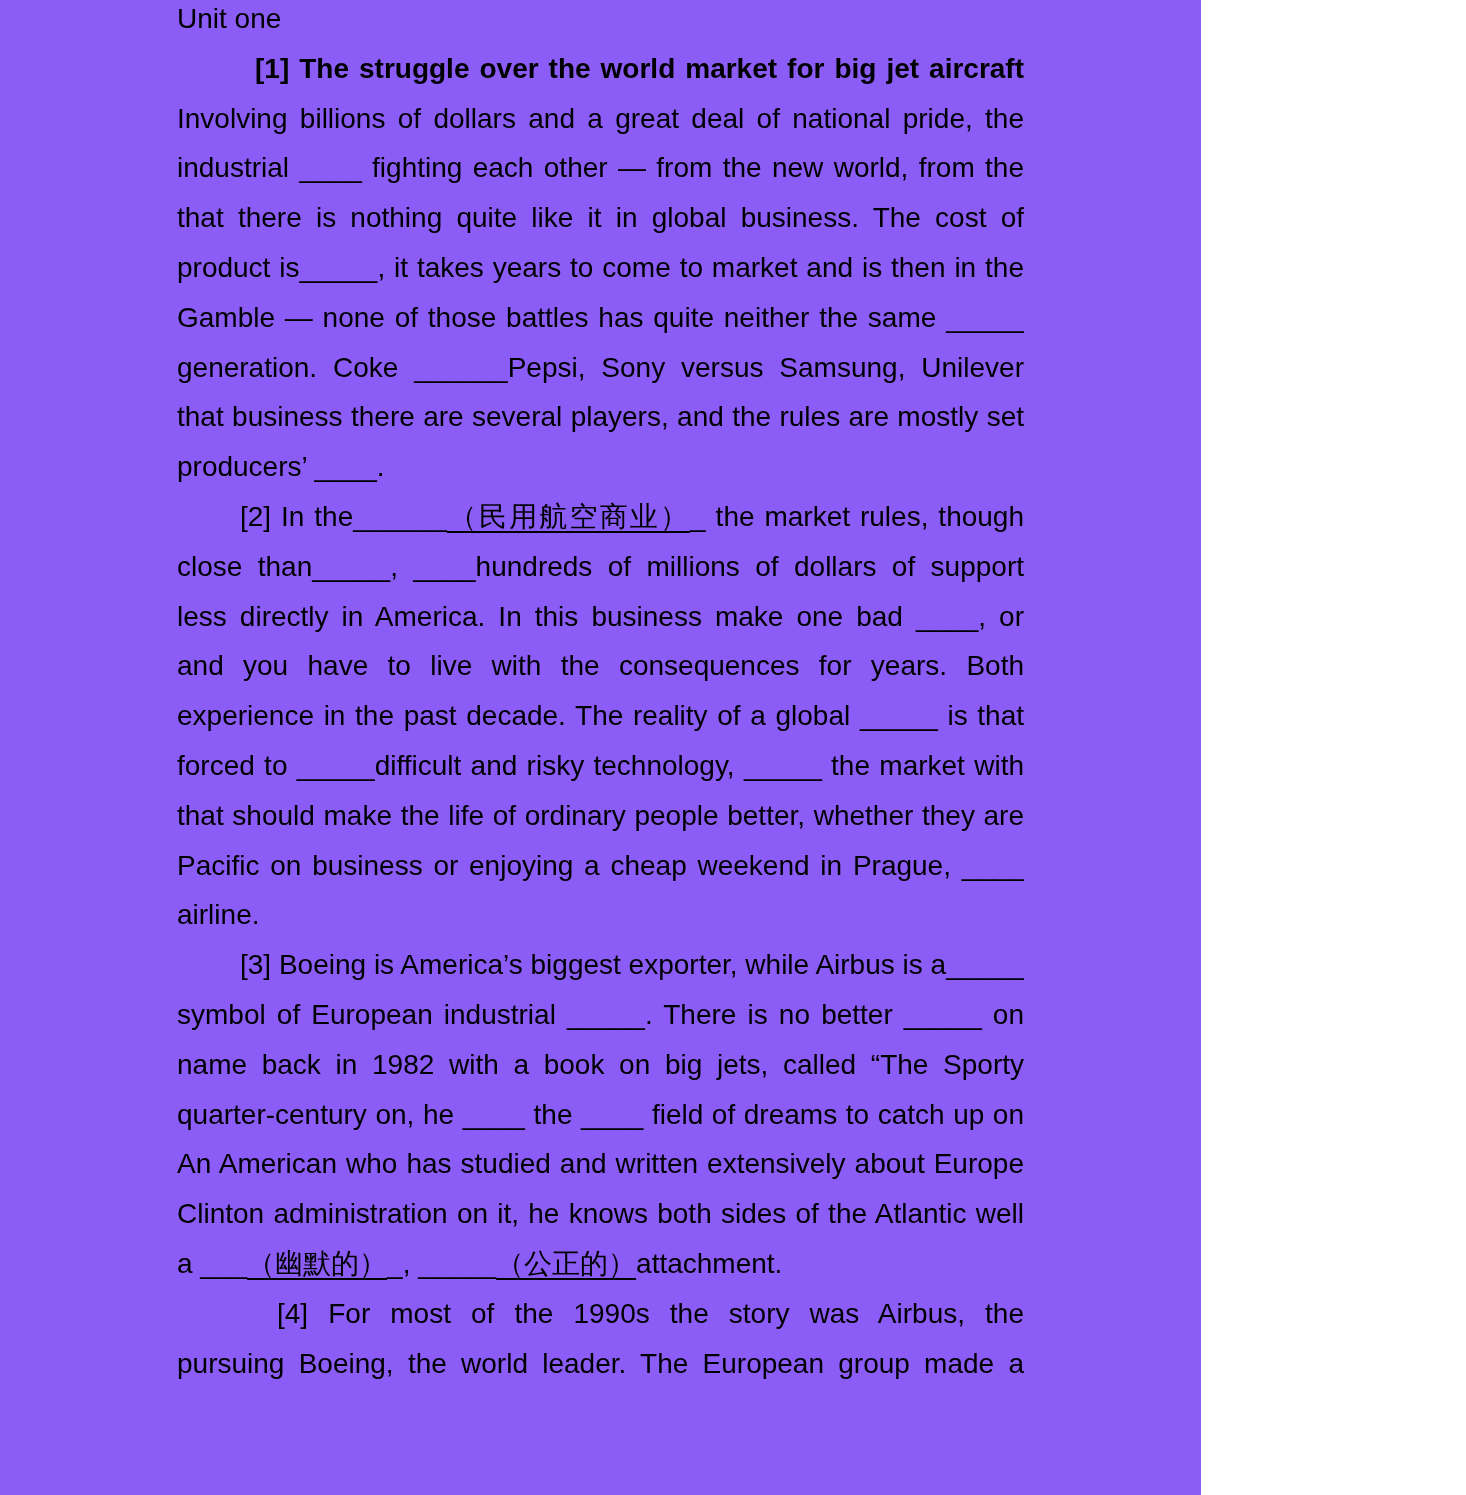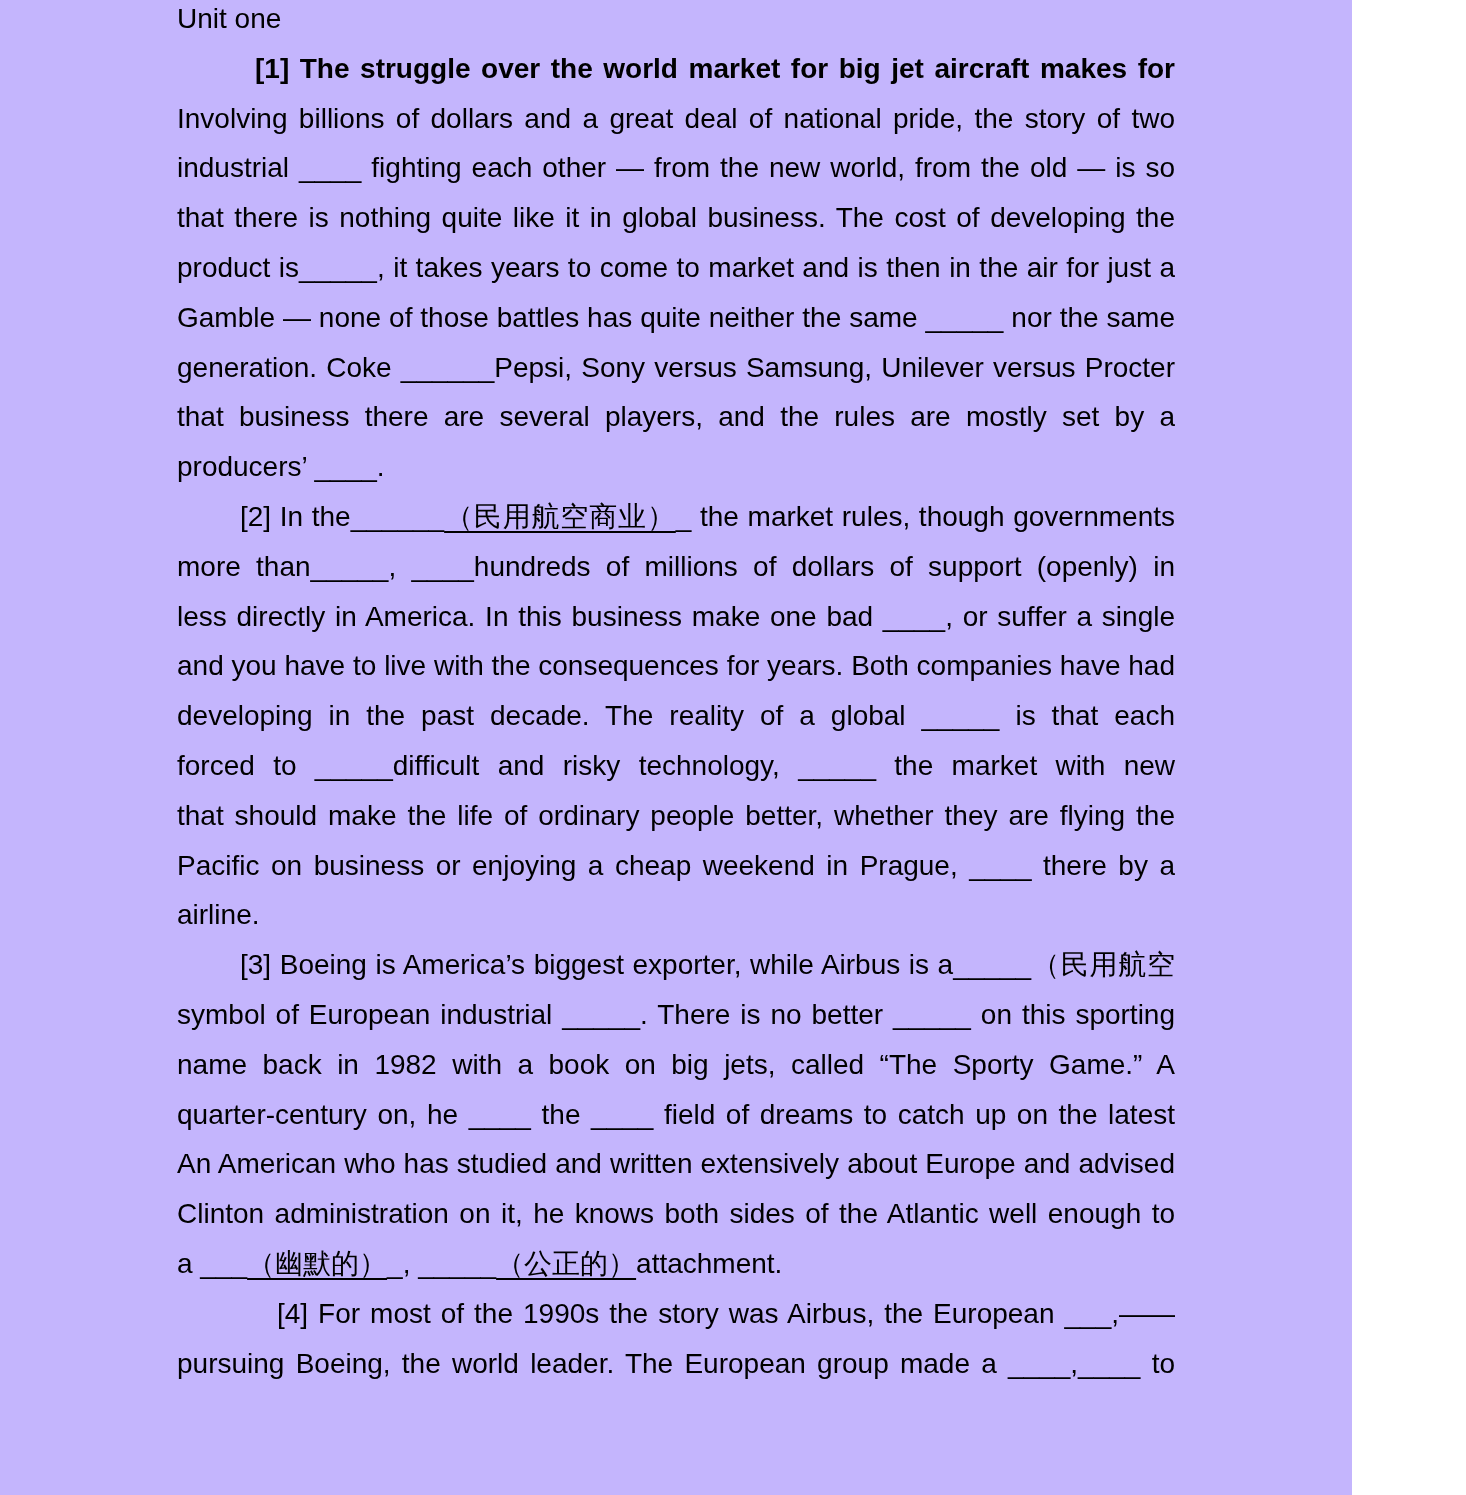--- a/index.html
+++ b/index.html
@@ -1,18 +1,18 @@
 <!DOCTYPE html>
 <html><head>
 <meta charset="utf-8">
 <style>
   html,body{margin:0;padding:0;background:#ffffff;}
   .page{
-    width:1352px;height:1495px;
-    background:#c4b5fd;color:#000000;
+    width:1201px;height:1495px;
+    background:#8b5cf6;color:#000000;
     box-sizing:border-box;
     padding:0 177px;
     overflow:hidden;
     font-family:"Liberation Sans","DejaVu Sans",sans-serif;
     font-size:28px;
   }
   .content{margin-top:-6px;}
   .line{
     height:49.8px;line-height:49.8px;
     overflow:hidden;white-space:normal;
@@ -36,24 +36,24 @@
   <div class="line just" style="padding-left: 78px; font-weight: bold;"><span class="run">[1] The struggle over the world market for big jet aircraft makes for </span><span class="blank">______</span><span class="run">.</span></div>
       <div class="line just"><span class="run">Involving billions of dollars and a great deal of national pride, the story of two</span></div>
       <div class="line just"><span class="run">industrial </span><span class="blank">____</span><span class="run"> fighting each other — from the new world, from the old — is so</span><span class="blank">——</span></div>
       <div class="line just"><span class="run">that there is nothing quite like it in global business. The cost of developing the</span></div>
       <div class="line just"><span class="run">product is</span><span class="blank">_____</span><span class="run">, it takes years to come to market and is then in the air for just a</span></div>
       <div class="line just"><span class="run">Gamble — none of those battles has quite neither the same </span><span class="blank">_____</span><span class="run"> nor the same</span></div>
       <div class="line just"><span class="run">generation. Coke </span><span class="blank">______</span><span class="run">Pepsi, Sony versus Samsung, Unilever versus Procter &amp;</span></div>
       <div class="line just"><span class="run">that business there are several players, and the rules are mostly set by a</span></div>
       <div class="line left"><span class="run">producers’ </span><span class="blank">____</span><span class="run">.</span></div>
       <div class="line just" style="padding-left: 63px;"><span class="run">[2] In the</span><span class="blank">______</span><span class="hint">（民用航空商业）</span><span class="blank">_</span><span class="run"> the market rules, though governments are</span></div>
-      <div class="line just"><span class="run">more than</span><span class="blank">_____</span><span class="run">, </span><span class="blank">____</span><span class="run">hundreds of millions of dollars of support (openly) in Europe,</span></div>
+      <div class="line just"><span class="run">close than</span><span class="blank">_____</span><span class="run">, </span><span class="blank">____</span><span class="run">hundreds of millions of dollars of support (openly) in Europe,</span></div>
       <div class="line just"><span class="run">less directly in America. In this business make one bad </span><span class="blank">____</span><span class="run">, or suffer a single </span><span class="blank">____</span><span class="run">,</span></div>
       <div class="line just"><span class="run">and you have to live with the consequences for years. Both companies have had that</span></div>
-      <div class="line just"><span class="run">developing in the past decade. The reality of a global </span><span class="blank">_____</span><span class="run"> is that each company is</span></div>
+      <div class="line just"><span class="run">experience in the past decade. The reality of a global </span><span class="blank">_____</span><span class="run"> is that each company is</span></div>
       <div class="line just"><span class="run">forced to </span><span class="blank">_____</span><span class="run">difficult and risky technology, </span><span class="blank">_____</span><span class="run"> the market with new products</span></div>
       <div class="line just"><span class="run">that should make the life of ordinary people better, whether they are flying the</span></div>
       <div class="line just"><span class="run">Pacific on business or enjoying a cheap weekend in Prague, </span><span class="blank">____</span><span class="run"> there by a budget</span></div>
       <div class="line left"><span class="run">airline.</span></div>
       <div class="line just" style="padding-left: 63px;"><span class="run">[3] Boeing is America’s biggest exporter, while Airbus is a</span><span class="blank">_____</span><span class="run">（民用航空商业）</span></div>
       <div class="line just"><span class="run">symbol of European industrial </span><span class="blank">_____</span><span class="run">. There is no better </span><span class="blank">_____</span><span class="run"> on this sporting</span></div>
       <div class="line just"><span class="run">name back in 1982 with a book on big jets, called “The Sporty Game.” A</span></div>
       <div class="line just"><span class="run">quarter-century on, he </span><span class="blank">____</span><span class="run"> the </span><span class="blank">____</span><span class="run"> field of dreams to catch up on the latest play.</span></div>
       <div class="line just"><span class="run">An American who has studied and written extensively about Europe and advised the</span></div>
       <div class="line just"><span class="run">Clinton administration on it, he knows both sides of the Atlantic well enough to have</span></div>

